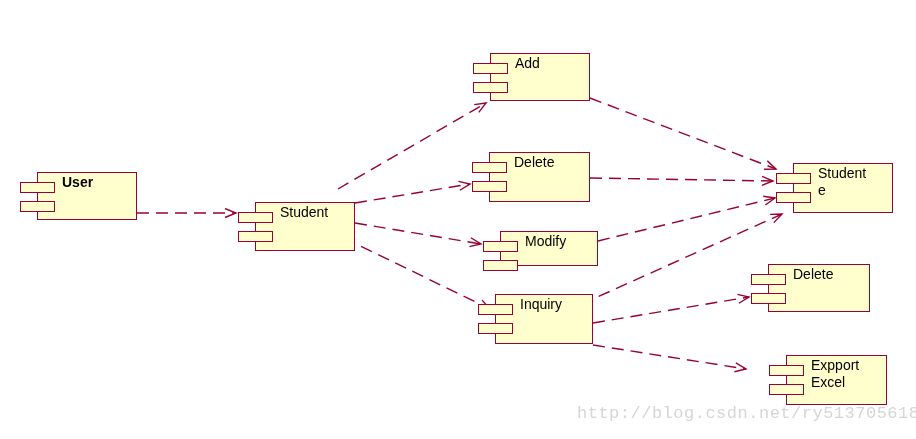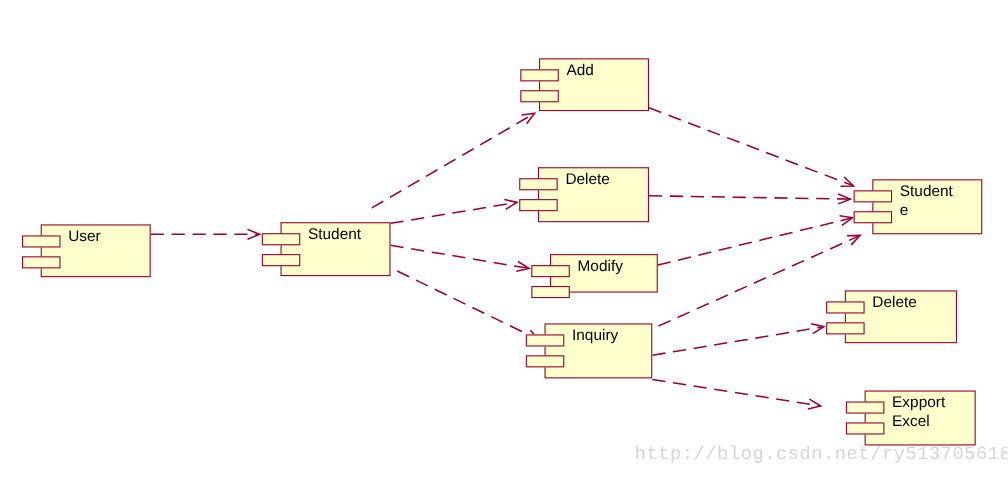--- a/index.html
+++ b/index.html
@@ -49,21 +49,21 @@
       <line x1="355" y1="223" x2="481" y2="244" class="dep" marker-end="url(#arrowhead)"></line>
       <line x1="344" y1="238" x2="490" y2="309" class="dep" marker-end="url(#arrowhead)"></line>
       <line x1="590" y1="98" x2="776" y2="169" class="dep" marker-end="url(#arrowhead)"></line>
       <line x1="590" y1="178" x2="773" y2="181" class="dep" marker-end="url(#arrowhead)"></line>
       <line x1="598" y1="241" x2="775" y2="198" class="dep" marker-end="url(#arrowhead)"></line>
       <line x1="564" y1="312" x2="782" y2="214" class="dep" marker-end="url(#arrowhead)"></line>
       <line x1="593" y1="323" x2="749" y2="297" class="dep" marker-end="url(#arrowhead)"></line>
       <line x1="593" y1="345" x2="746" y2="369" class="dep" marker-end="url(#arrowhead)"></line>
     </svg>
   <div class="watermark">http://blog.csdn.net/ry513705618</div>
-<div class="component" style="left: 37px; top: 204px; width: 100px; height: 48px;">
+<div class="component" style="left: 37px; top: 172px; width: 100px; height: 48px; font-weight: bold;">
     <div class="tab t1"></div>
     <div class="tab t2"></div>
     <div class="clabel">User</div>
   </div>
     <div class="component" style="left: 255px; top: 202px; width: 100px; height: 49px;">
     <div class="tab t1"></div>
     <div class="tab t2"></div>
     <div class="clabel">Student</div>
   </div>
     <div class="component" style="left: 490px; top: 53px; width: 100px; height: 48px;">

